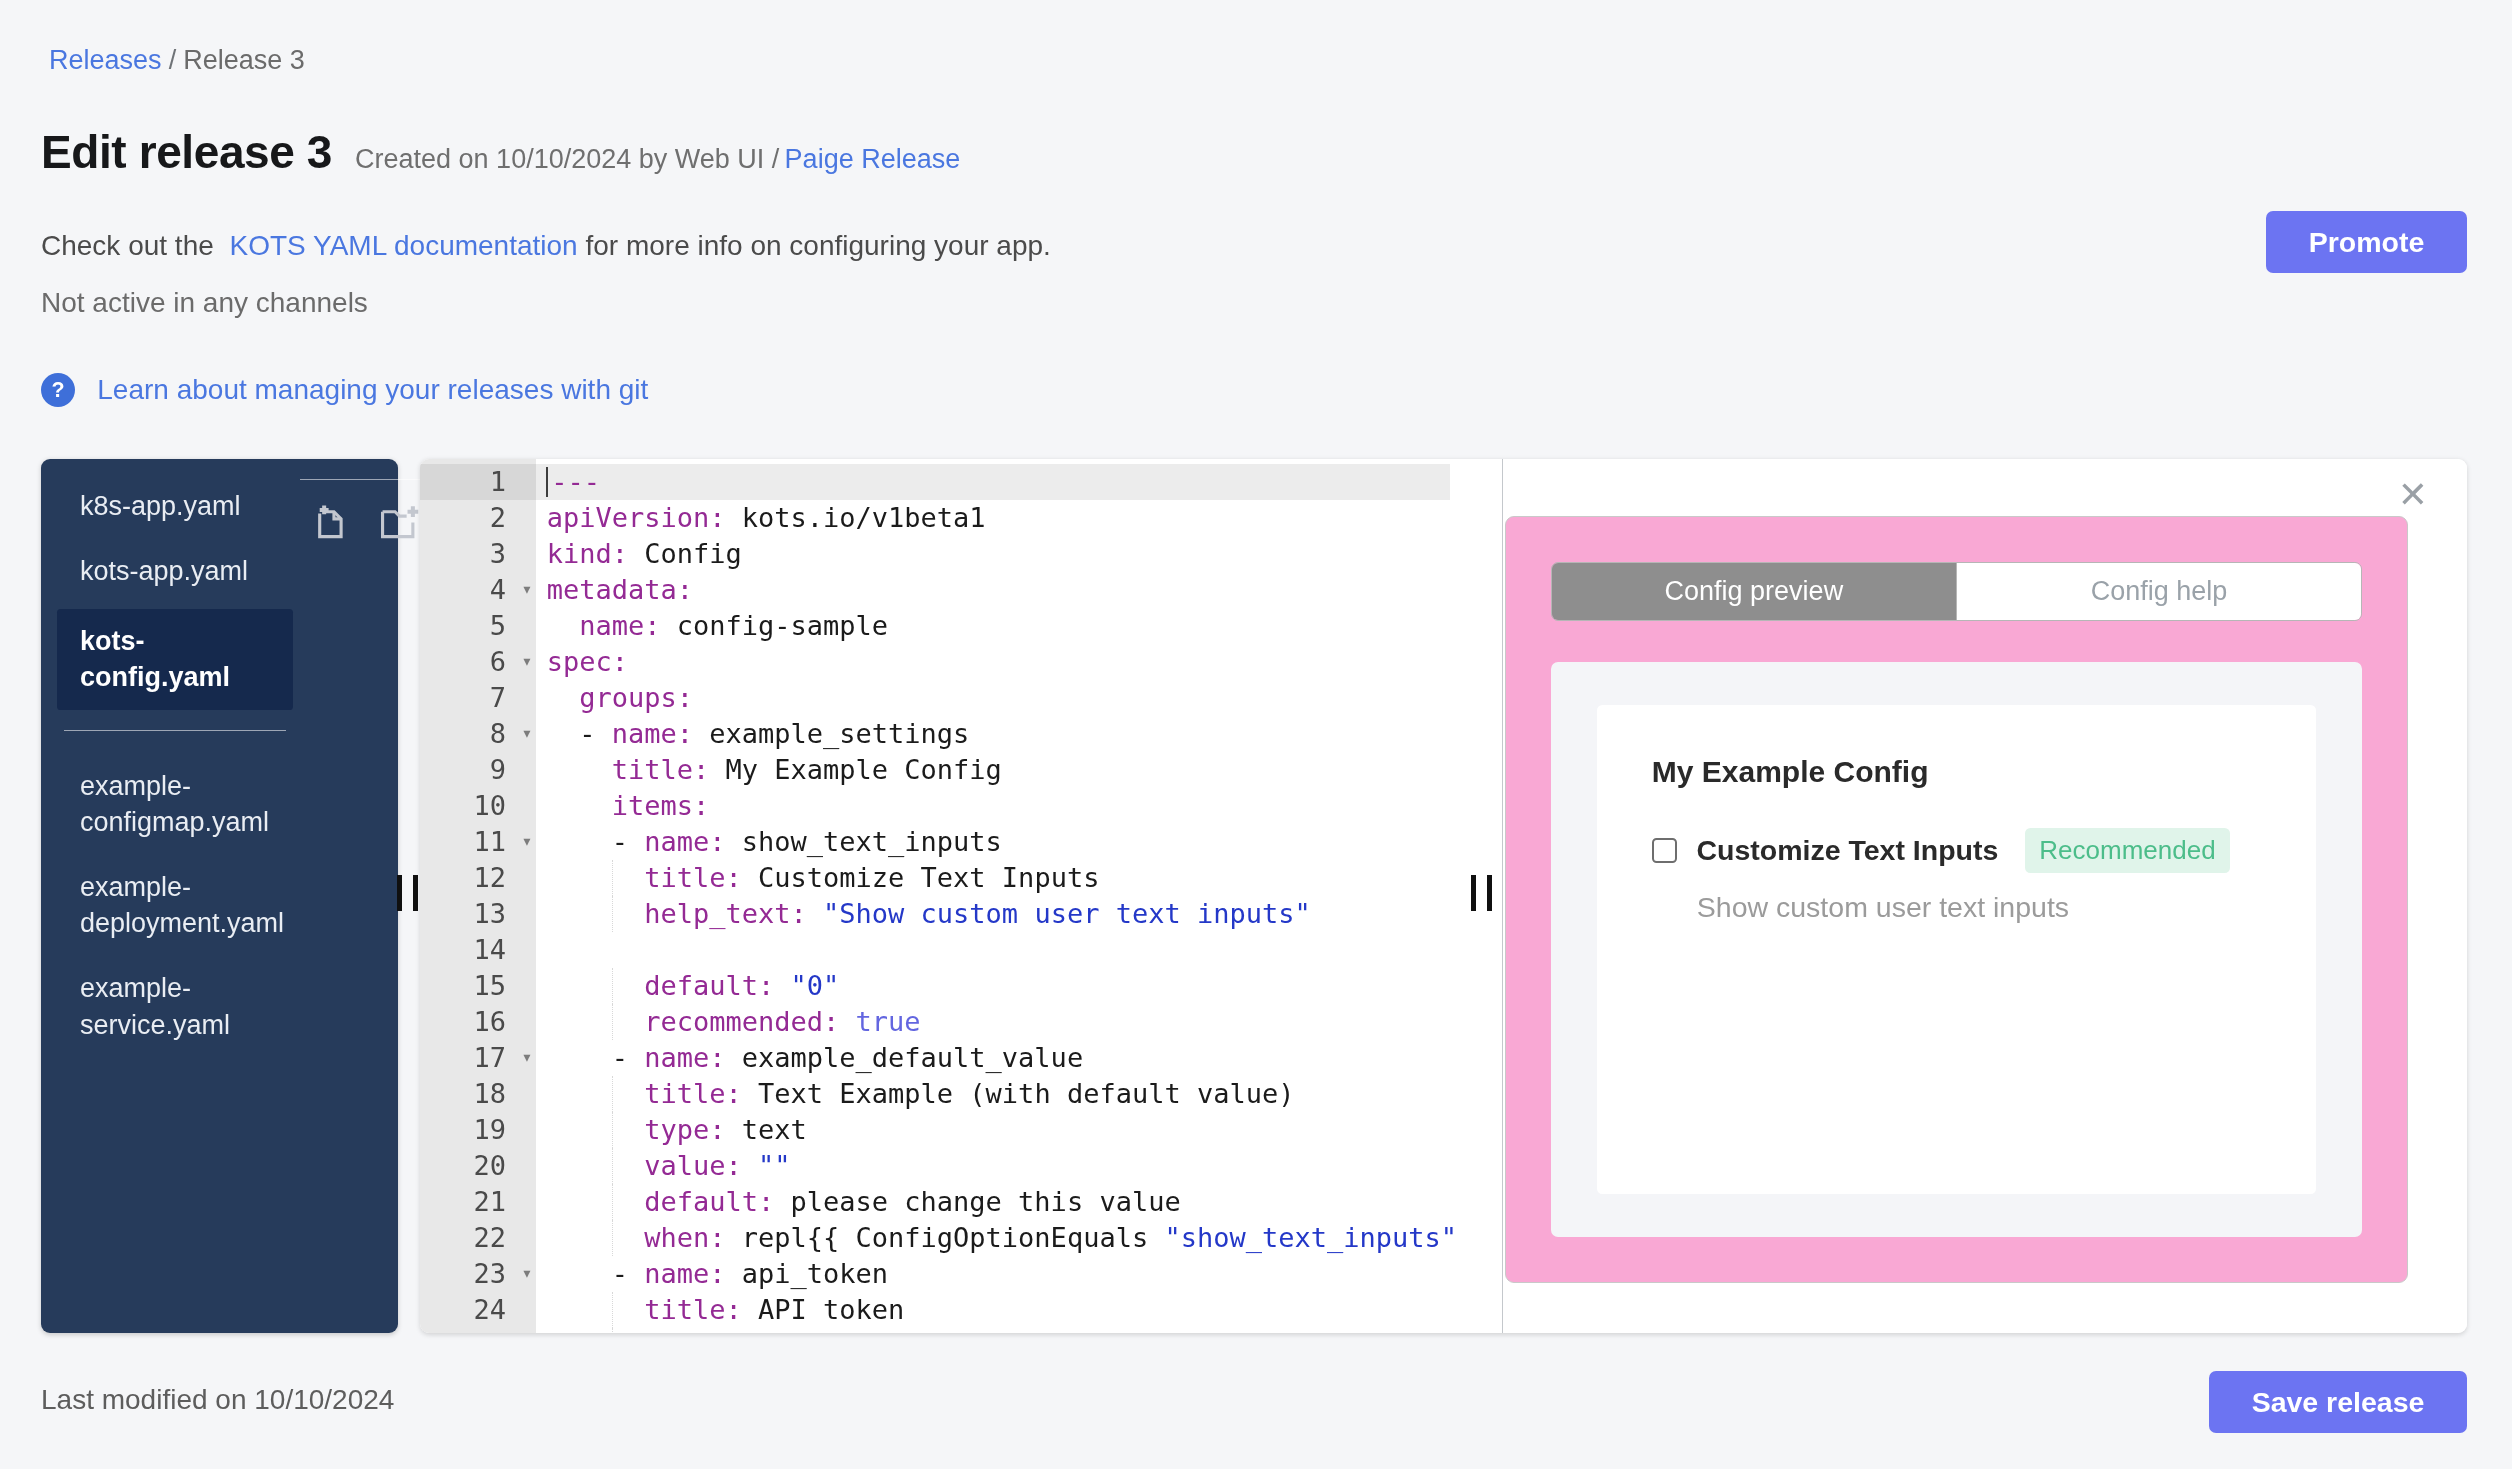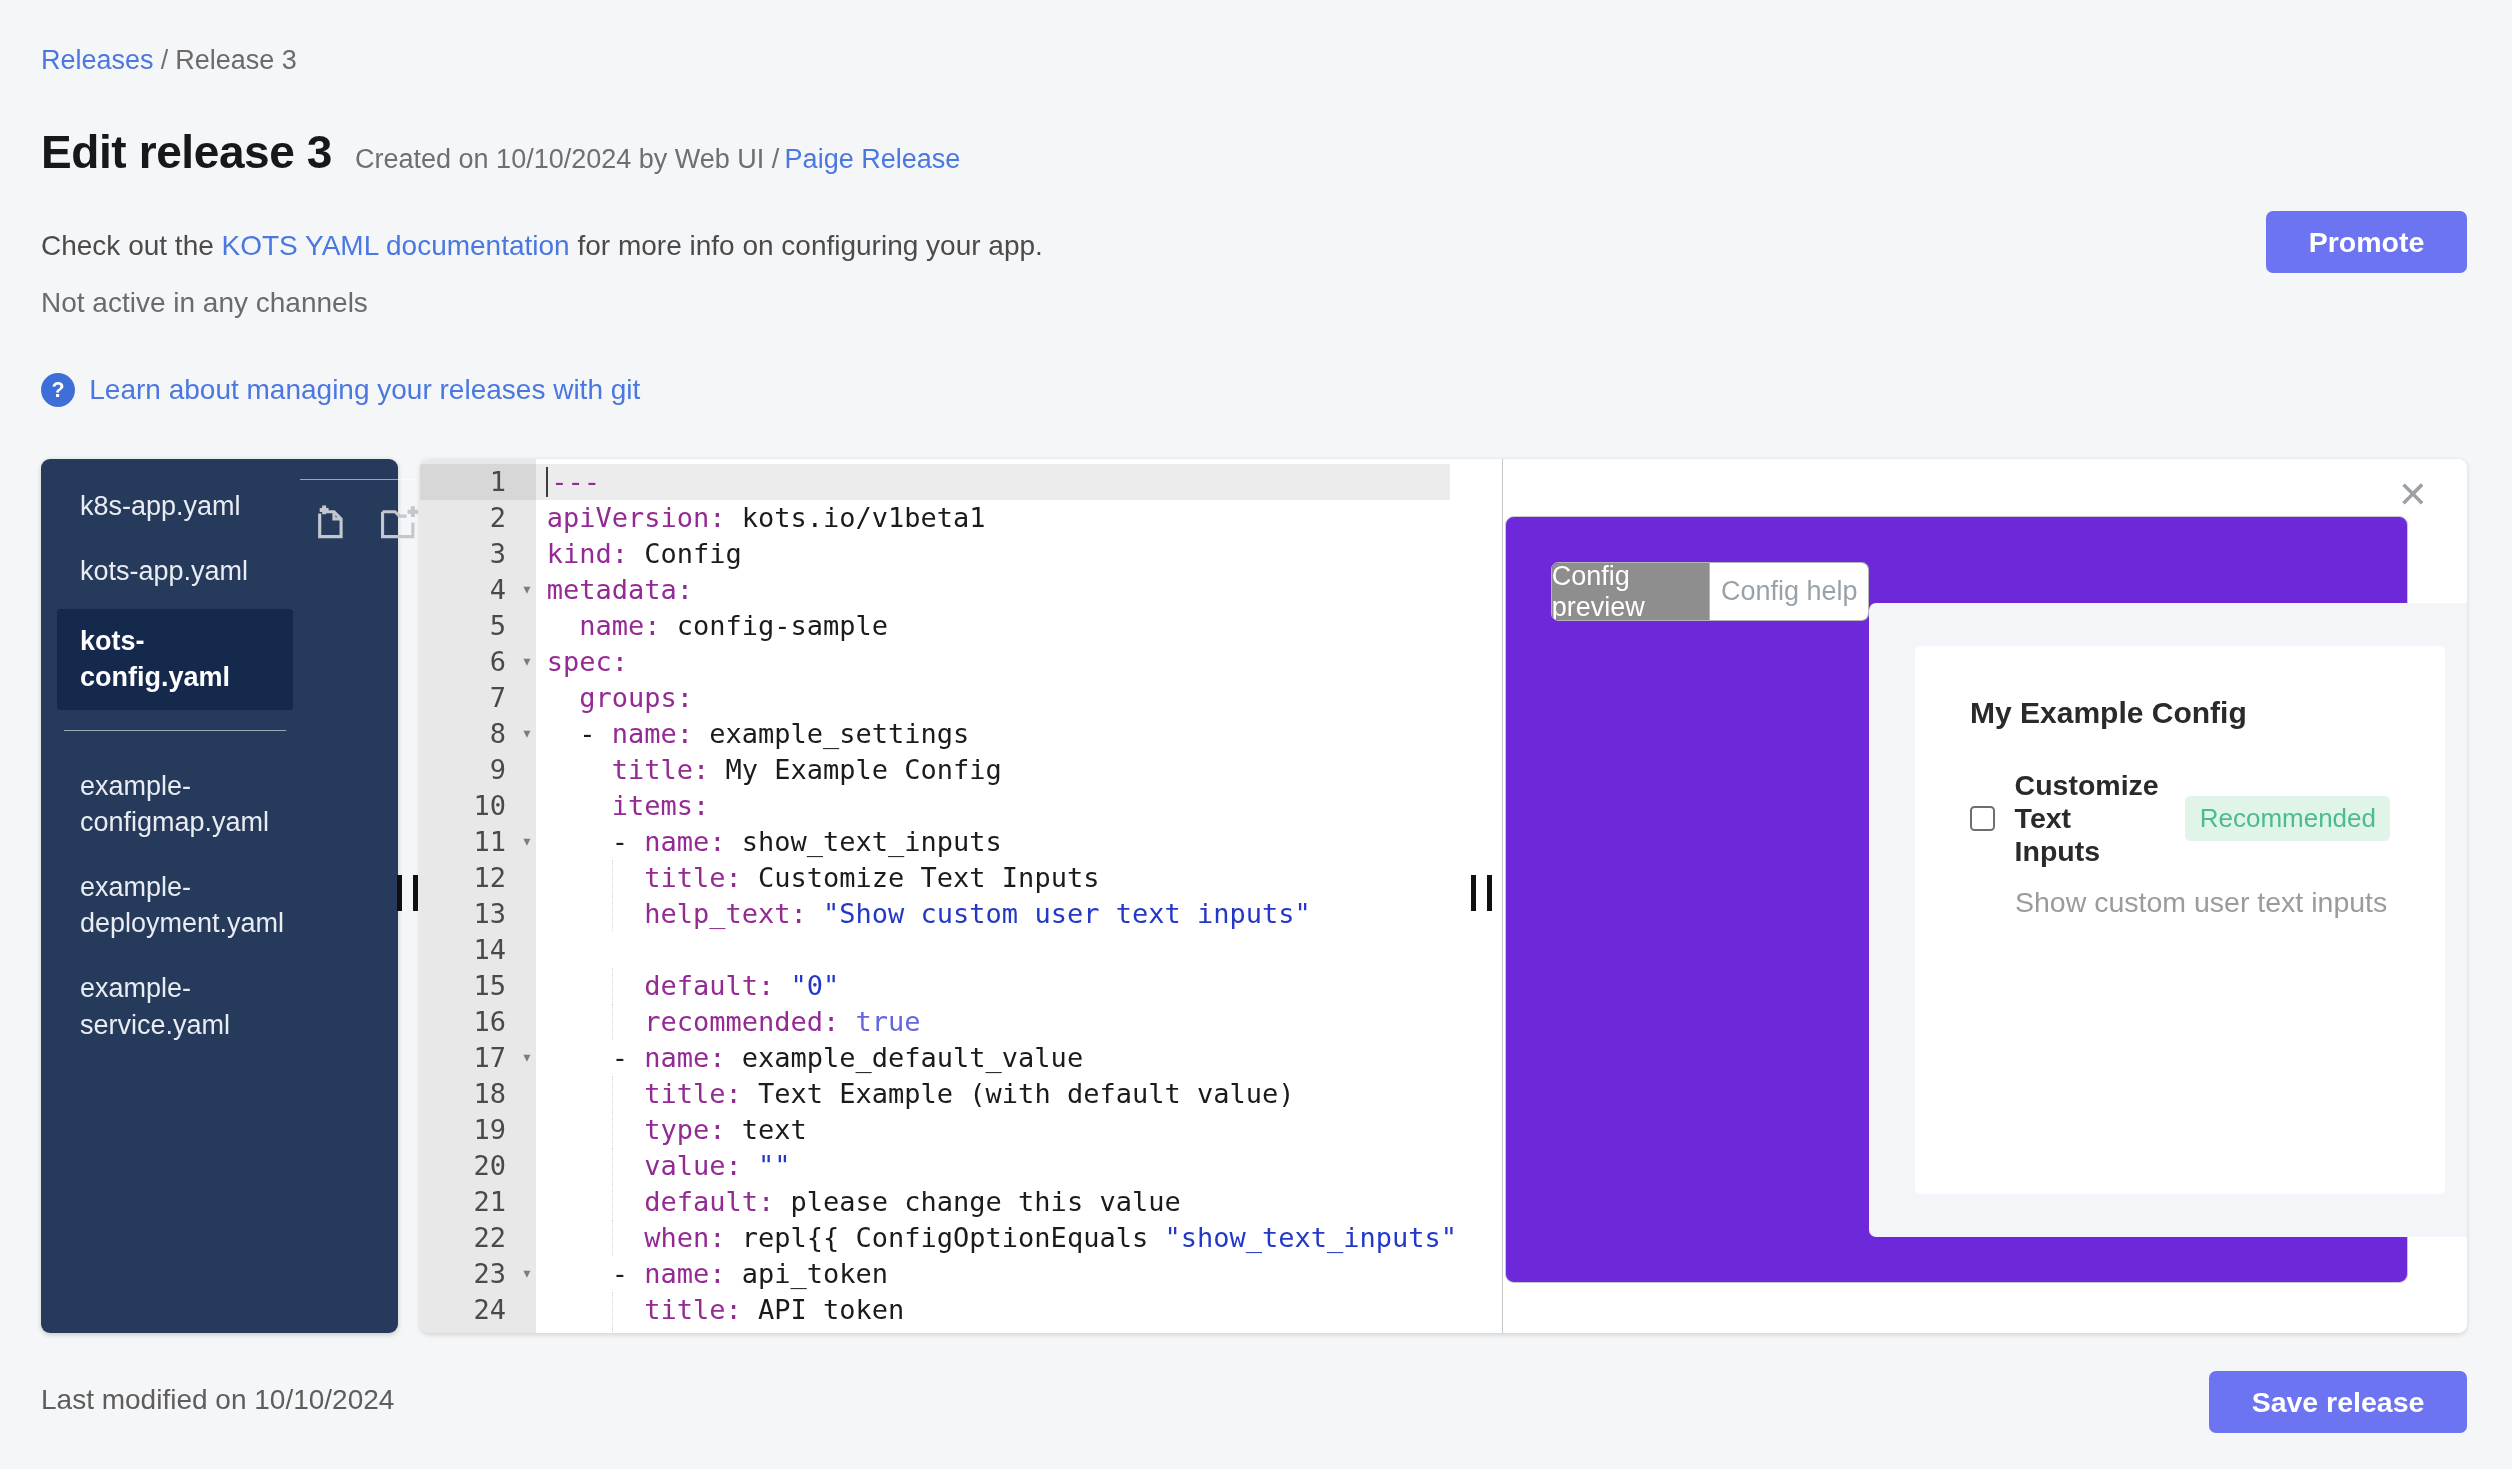--- a/index.html
+++ b/index.html
@@ -3,21 +3,21 @@
 <meta charset="utf-8">
 <style>
   * { margin:0; padding:0; box-sizing:border-box; }
   html,body { width:2512px; height:1469px; }
   body {
     position:relative; overflow:hidden;
     background:#f5f6f8;
     font-family:"Liberation Sans", sans-serif;
     color:#333;
   }
-  .link { color:#4a77e0; cursor:pointer; }
+  .link { color:#4a77e0; cursor:pointer;margin-left:8px; }
 
   
   .breadcrumb { position:absolute; left:41px; top:45px; font-size:27px; }
   .breadcrumb .sep { color:#6f7377; margin:0 7.1px; }
   .breadcrumb .current { color:#6b6b6b; }
 
   .title-row { position:absolute; left:41px; top:125px; display:flex; align-items:baseline; gap:23px; }
   .page-title { font-size:46px; font-weight:700; color:#17181a; letter-spacing:-0.4px; }
   .created-text { font-size:27px; color:#6f6f6f; }
   .created-text .link { margin-left:5.3px; }
@@ -68,22 +68,22 @@
   .tok-string { color:#2438c8; }
   .tok-constant { color:#6366e0; }
   .cursor { display:inline-block; width:2.7px; height:30px; background:#3d3d3d;
     vertical-align:middle; margin:-3.6px 2.7px 0 -0.9px; }
 
   
   .config-pane { flex:1; position:relative; background:#fff; }
   .close-btn { position:absolute; top:18px; right:39px; font-size:36px; color:#9aa0a6;
     line-height:1; cursor:pointer; font-weight:400; }
   .panel-card { position:absolute; left:1.8px; top:57px; right:59px; bottom:50px;
-    border:1.8px solid #c9c9c9; border-radius:9px; background:#6d28d9; padding:45px;
-    display:flex; }
+    border:1.8px solid #c9c9c9; border-radius:9px; background:#f9a8d4; padding:45px;
+    display:flex; flex-direction:column; }
   .tab-group { display:flex; height:59px; border:1.8px solid #b6b6b6; border-radius:7.1px; overflow:hidden; flex:none; }
   .tab { flex:1; display:flex; align-items:center; justify-content:center; font-size:27px;
     color:#9aa2a9; background:#fff; cursor:pointer; }
   .tab.active { background:#8e8e8e; color:#fff; }
   .tab + .tab { border-left:1.8px solid #b6b6b6; }
   .preview-area { flex:1; margin-top:41px; background:#f4f5f8; border-radius:7.1px; padding:43px 46px; }
   .config-card { background:#fff; border-radius:5.3px; height:100%; padding:50px 55px; }
   .config-title { font-size:30px; font-weight:700; color:#2a2a2a; }
   .config-item { margin-top:39px; display:flex; align-items:center; gap:19.6px; }
   .checkbox { width:25px; height:25px; border:2.7px solid #6e6e6e; border-radius:4.5px; flex:none; cursor:pointer; background:#fff; }

